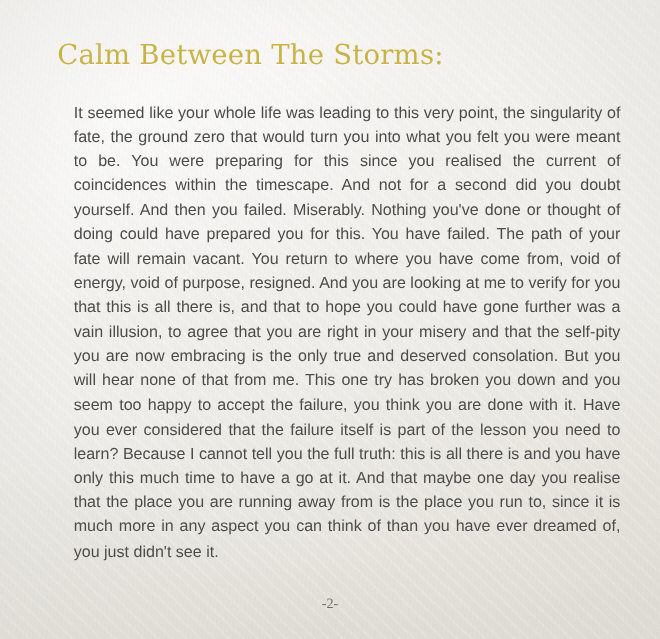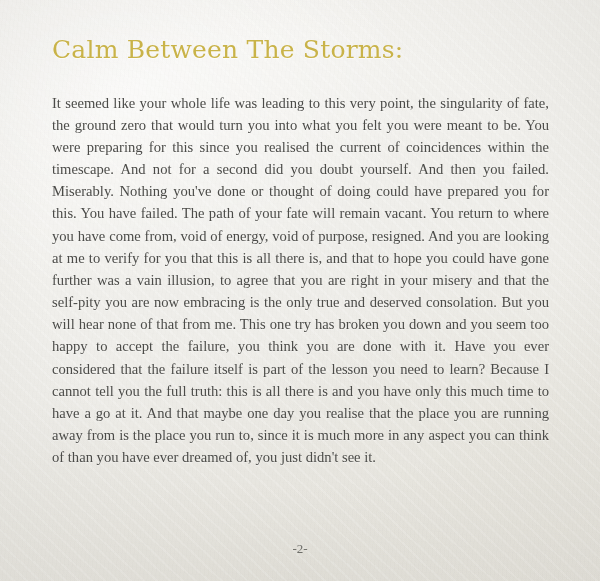--- a/index.html
+++ b/index.html
@@ -50,26 +50,26 @@
     font-family: "DejaVu Serif", serif;
     font-size: 25px;
     line-height: 1.1;
     letter-spacing: 0.2px;
     color: #c9b349;
     font-weight: normal;
     margin: 0 0 28px 0;
     text-shadow: 0 1px 0 rgba(255,255,255,0.6);
   }
   .body-text {
-    font-family: Liberation Serif, serif;
+    font-family: Liberation Sans, sans-serif;
     font-size: 14.6px;
     line-height: 1.52;
     color: #4b4b48;
     text-align: justify;
-    margin: 0;
+    margin: 15px;
     width: 497px;
     text-shadow: 0 0.5px 0 rgba(255,255,255,0.35);
   }
   .page-number {
     position: absolute;
     z-index: 3;
     left: 0;
     right: 0;
     bottom: 24px;
     text-align: center;

